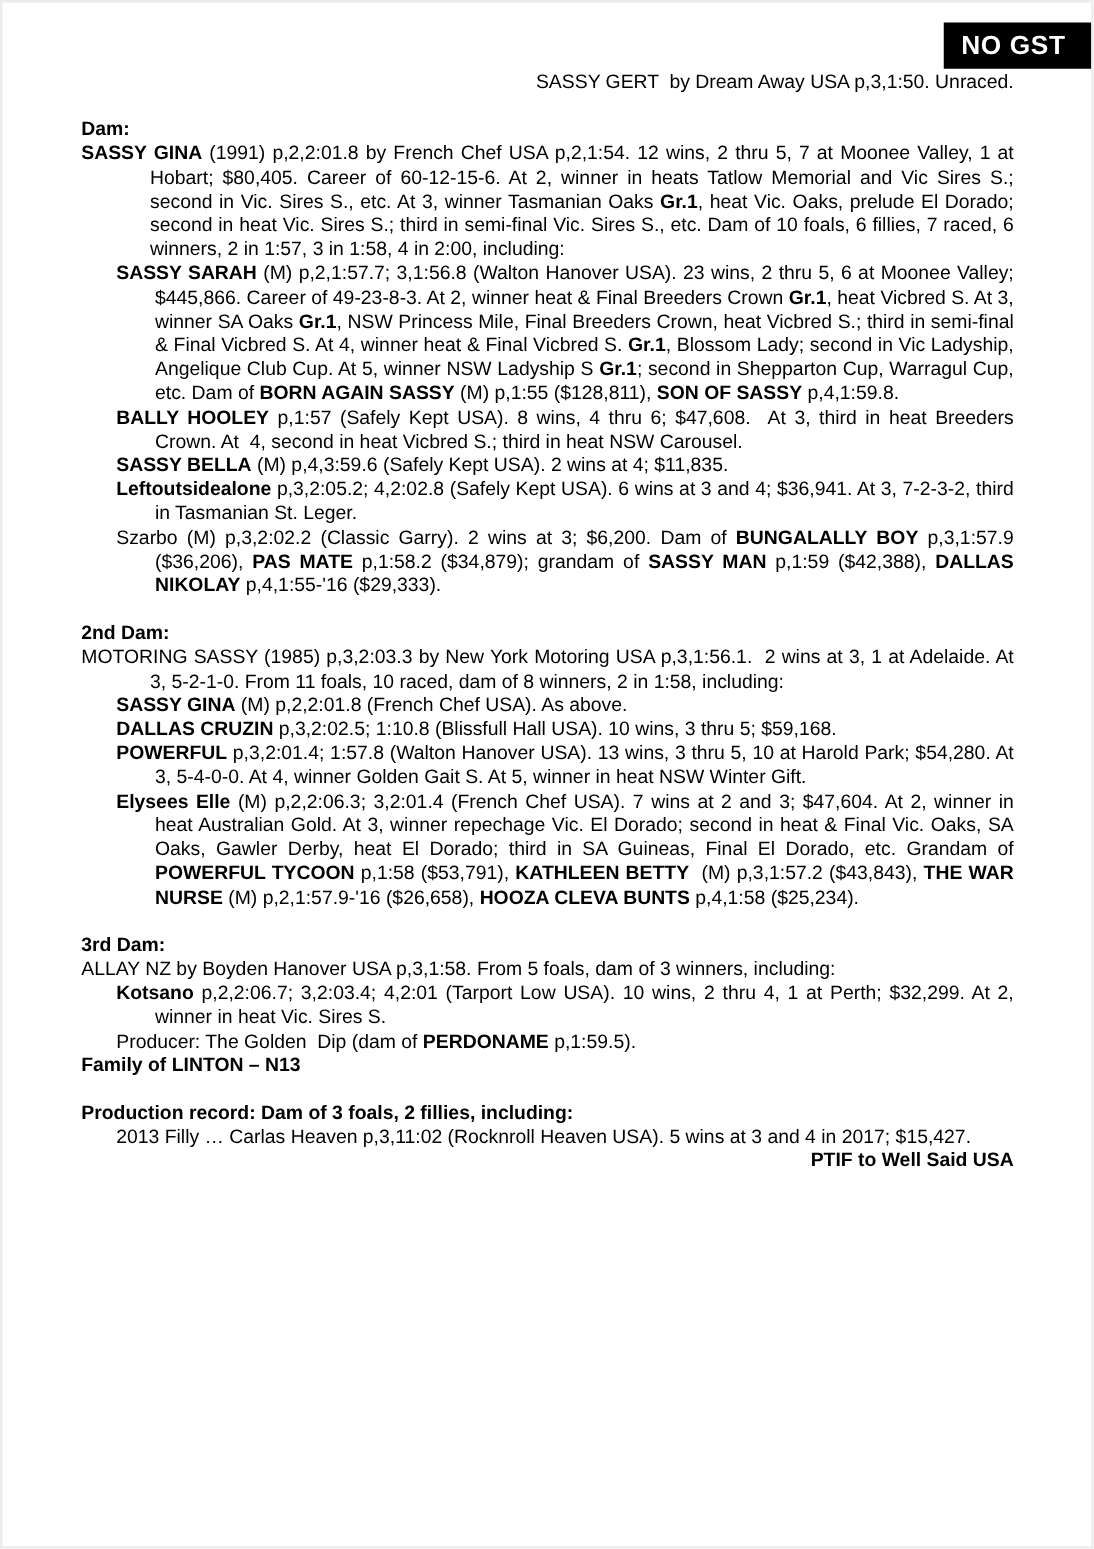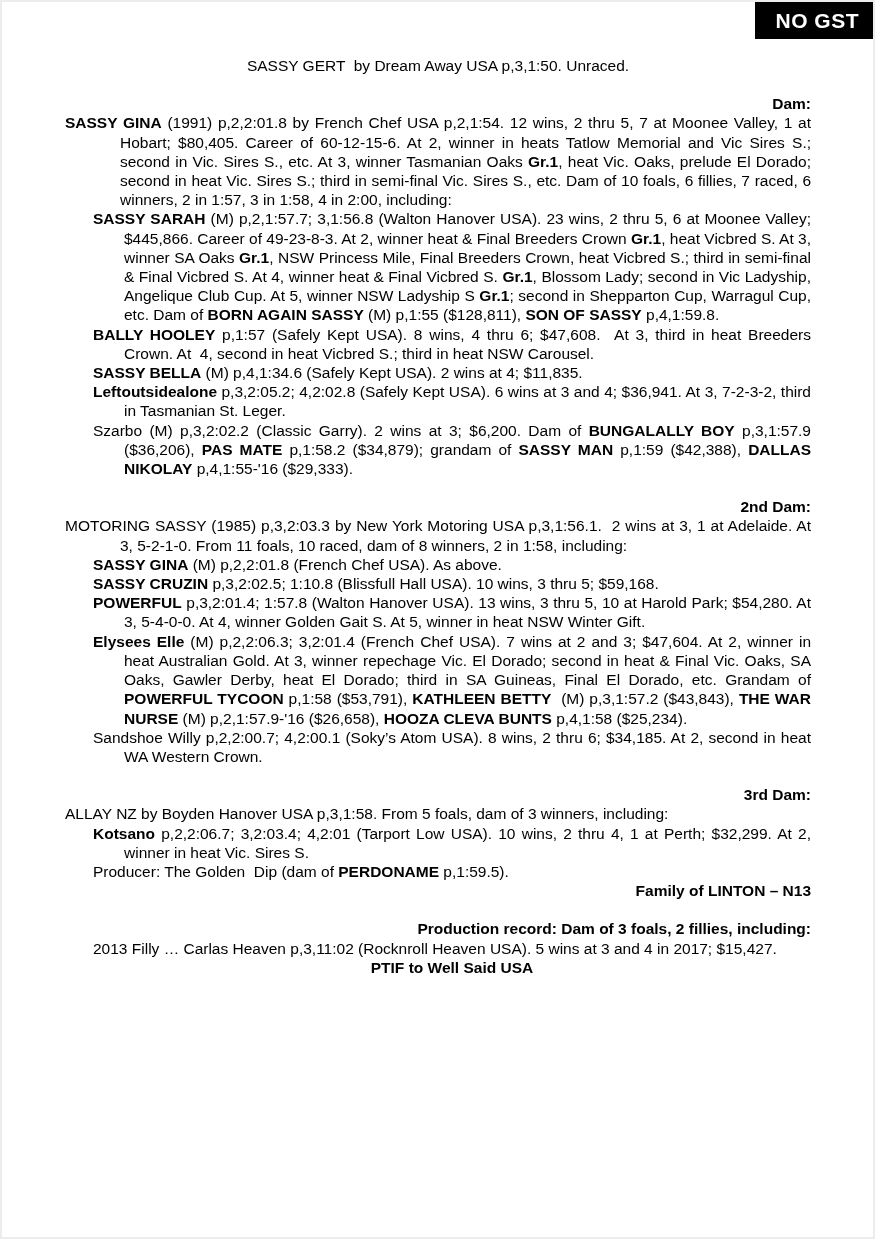--- a/index.html
+++ b/index.html
@@ -9,74 +9,73 @@
     height: 1239px;
     box-sizing: border-box;
     background: #ffffff;
     border: 2px solid #ececec;
     overflow: hidden;
     font-family: "Liberation Sans", sans-serif;
     color: #000000;
   }
   .badge {
     position: absolute;
-    top: 0;
+    top: 16px;
     right: 0;
     height: 37px;
     min-width: 118px;
     background: #000000;
     color: #ffffff;
     font-weight: bold;
     font-size: 21px;
     display: flex;
     align-items: center;
-    justify-content: flex-end;
+    justify-content: flex-start;
     padding: 0 14px;
     box-sizing: border-box;
     letter-spacing: 0.5px;
   }
   .content {
     padding: 54px 62px 0 63px;
     font-size: 15.5px;
     line-height: 19.2px;
   }
   .para { text-align: justify; }
-  .para.title { text-align: center; }
-  .para.heading { text-align: right; font-weight: bold; }
+  .para.title { text-align: right; }
+  .para.heading { text-align: left; font-weight: bold; }
   .para.hang0 { padding-left: 55px; text-indent: -55px; }
   .para.hang1 { padding-left: 59px; text-indent: -31px; }
-  .para.hang1.allbold { font-weight: bold; text-align: center; }
+  .para.hang1.allbold { font-weight: bold; text-align: right; }
   .gap { height: 19px; }
   .b { font-weight: bold; }
 </style>
 </head>
 <body>
 
 <div class="page">
   <div class="badge">
     <span>NO GST</span>
   </div>
   <div class="content">
       <div class="para title"><span>SASSY GERT &nbsp;by Dream Away USA p,3,1:50. Unraced.</span></div>
       <div class="gap"></div>
       <div class="para heading"><span class="b">Dam:</span></div>
       <div class="para hang0"><span class="b">SASSY GINA</span><span> (1991) p,2,2:01.8 by French Chef USA p,2,1:54. 12 wins, 2 thru 5, 7 at Moonee Valley, 1 at Hobart; $80,405. Career of 60-12-15-6. At 2, winner in heats Tatlow Memorial and Vic Sires S.; second in Vic. Sires S., etc. At 3, winner Tasmanian Oaks </span><span class="b">Gr.1</span><span>, heat Vic. Oaks, prelude El Dorado; second in heat Vic. Sires S.; third in semi-final Vic. Sires S., etc. Dam of 10 foals, 6 fillies, 7 raced, 6 winners, 2 in 1:57, 3 in 1:58, 4 in 2:00, including:</span></div>
       <div class="para hang1"><span class="b">SASSY SARAH</span><span> (M) p,2,1:57.7; 3,1:56.8 (Walton Hanover USA). 23 wins, 2 thru 5, 6 at Moonee Valley; $445,866. Career of 49-23-8-3. At 2, winner heat &amp; Final Breeders Crown </span><span class="b">Gr.1</span><span>, heat Vicbred S. At 3, winner SA Oaks </span><span class="b">Gr.1</span><span>, NSW Princess Mile, Final Breeders Crown, heat Vicbred S.; third in semi-final &amp; Final Vicbred S. At 4, winner heat &amp; Final Vicbred S. </span><span class="b">Gr.1</span><span>, Blossom Lady; second in Vic Ladyship, Angelique Club Cup. At 5, winner NSW Ladyship S </span><span class="b">Gr.1</span><span>; second in Shepparton Cup, Warragul Cup, etc. Dam of </span><span class="b">BORN AGAIN SASSY</span><span> (M) p,1:55 ($128,811), </span><span class="b">SON OF SASSY</span><span> p,4,1:59.8.</span></div>
       <div class="para hang1"><span class="b">BALLY HOOLEY</span><span> p,1:57 (Safely Kept USA). 8 wins, 4 thru 6; $47,608. &nbsp;At 3, third in heat Breeders Crown. At &nbsp;4, second in heat Vicbred S.; third in heat NSW Carousel.</span></div>
-      <div class="para hang1"><span class="b">SASSY BELLA</span><span> (M) p,4,1:34.6 (Safely Kept USA). 2 wins at 4; $11,835.</span></div>
+      <div class="para hang1"><span class="b">SASSY BELLA</span><span> (M) p,4,3:59.6 (Safely Kept USA). 2 wins at 4; $11,835.</span></div>
       <div class="para hang1"><span class="b">Leftoutsidealone</span><span> p,3,2:05.2; 4,2:02.8 (Safely Kept USA). 6 wins at 3 and 4; $36,941. At 3, 7-2-3-2, third in Tasmanian St. Leger.</span></div>
       <div class="para hang1"><span>Szarbo (M) p,3,2:02.2 (Classic Garry). 2 wins at 3; $6,200. Dam of </span><span class="b">BUNGALALLY BOY</span><span> p,3,1:57.9 ($36,206), </span><span class="b">PAS MATE</span><span> p,1:58.2 ($34,879); grandam of </span><span class="b">SASSY MAN</span><span> p,1:59 ($42,388), </span><span class="b">DALLAS NIKOLAY</span><span> p,4,1:55-'16 ($29,333).</span></div>
       <div class="gap"></div>
       <div class="para heading"><span class="b">2nd Dam:</span></div>
       <div class="para hang0"><span>MOTORING SASSY (1985) p,3,2:03.3 by New York Motoring USA p,3,1:56.1. &nbsp;2 wins at 3, 1 at Adelaide. At 3, 5-2-1-0. From 11 foals, 10 raced, dam of 8 winners, 2 in 1:58, including:</span></div>
       <div class="para hang1"><span class="b">SASSY GINA</span><span> (M) p,2,2:01.8 (French Chef USA). As above.</span></div>
-      <div class="para hang1"><span class="b">SASSY CRUZIN</span><span> p,3,2:02.5; 1:10.8 (Blissfull Hall USA). 10 wins, 3 thru 5; $59,168.</span></div>
+      <div class="para hang1"><span class="b">DALLAS CRUZIN</span><span> p,3,2:02.5; 1:10.8 (Blissfull Hall USA). 10 wins, 3 thru 5; $59,168.</span></div>
       <div class="para hang1"><span class="b">POWERFUL</span><span> p,3,2:01.4; 1:57.8 (Walton Hanover USA). 13 wins, 3 thru 5, 10 at Harold Park; $54,280. At 3, 5-4-0-0. At 4, winner Golden Gait S. At 5, winner in heat NSW Winter Gift.</span></div>
       <div class="para hang1"><span class="b">Elysees Elle</span><span> (M) p,2,2:06.3; 3,2:01.4 (French Chef USA). 7 wins at 2 and 3; $47,604. At 2, winner in heat Australian Gold. At 3, winner repechage Vic. El Dorado; second in heat &amp; Final Vic. Oaks, SA Oaks, Gawler Derby, heat El Dorado; third in SA Guineas, Final El Dorado, etc. Grandam of </span><span class="b">POWERFUL TYCOON</span><span> p,1:58 ($53,791), </span><span class="b">KATHLEEN BETTY</span><span> &nbsp;(M) p,3,1:57.2 ($43,843), </span><span class="b">THE WAR NURSE</span><span> (M) p,2,1:57.9-'16 ($26,658), </span><span class="b">HOOZA CLEVA BUNTS</span><span> p,4,1:58 ($25,234).</span></div>
-      <div class="para hang1"><span>Sandshoe Willy p,2,2:00.7; 4,2:00.1 (Soky’s Atom USA). 8 wins, 2 thru 6; $34,185. At 2, second in heat WA Western Crown.</span></div>
       <div class="gap"></div>
       <div class="para heading"><span class="b">3rd Dam:</span></div>
       <div class="para hang0"><span>ALLAY NZ by Boyden Hanover USA p,3,1:58. From 5 foals, dam of 3 winners, including:</span></div>
       <div class="para hang1"><span class="b">Kotsano</span><span> p,2,2:06.7; 3,2:03.4; 4,2:01 (Tarport Low USA). 10 wins, 2 thru 4, 1 at Perth; $32,299. At 2, winner in heat Vic. Sires S.</span></div>
       <div class="para hang1"><span>Producer: The Golden &nbsp;Dip (dam of </span><span class="b">PERDONAME</span><span> p,1:59.5).</span></div>
       <div class="para heading"><span class="b">Family of LINTON – N13</span></div>
       <div class="gap"></div>
       <div class="para heading"><span class="b">Production record: Dam of 3 foals, 2 fillies, including:</span></div>
       <div class="para hang1"><span>2013 Filly … Carlas Heaven p,3,11:02 (Rocknroll Heaven USA). 5 wins at 3 and 4 in 2017; $15,427.</span></div>
       <div class="para hang1 allbold"><span class="b">PTIF to Well Said USA</span></div>

